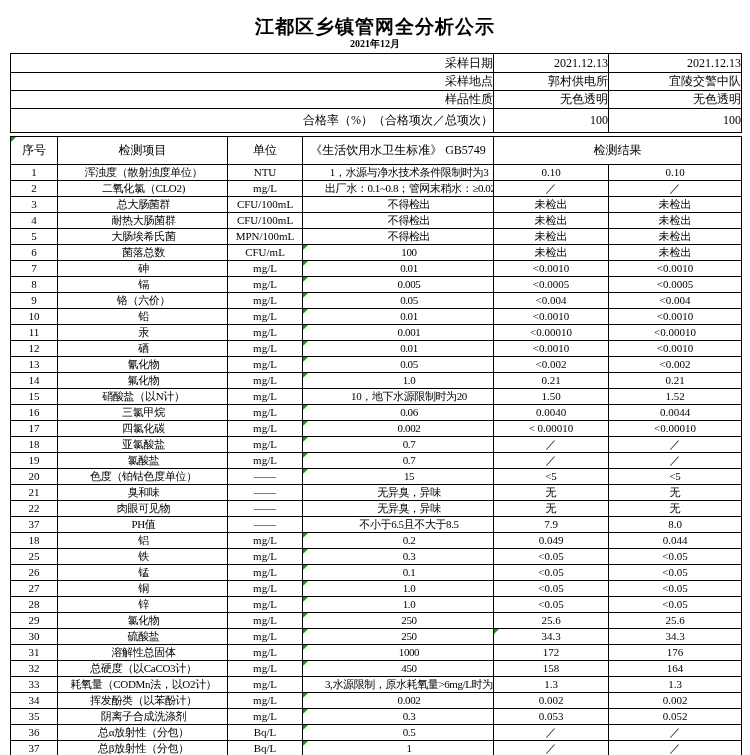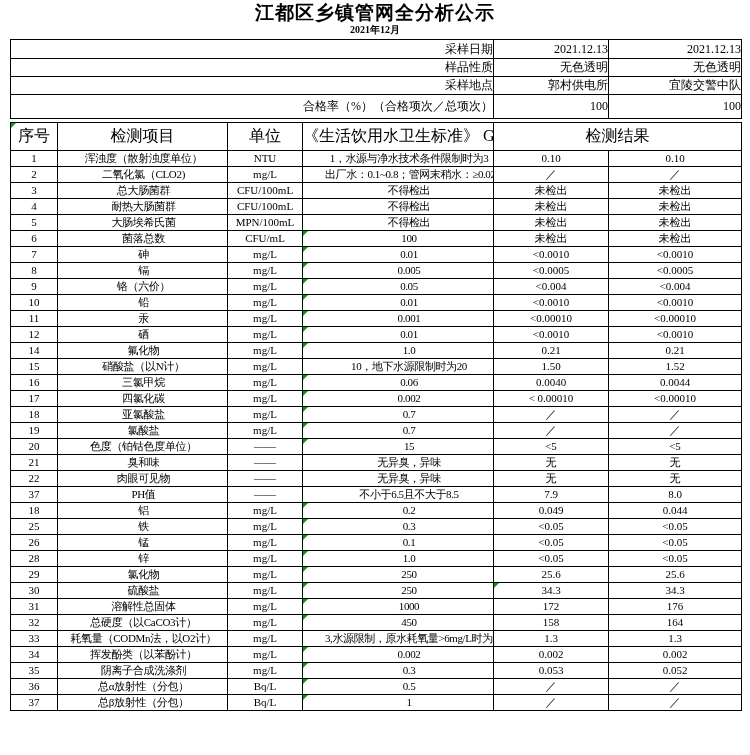--- a/index.html
+++ b/index.html
@@ -2,21 +2,21 @@
 <html style="--marker-green: #12961a;"><head>
 <meta charset="utf-8">
 <style>
   html,body{margin:0;padding:0;}
   body{
     width:750px;height:755px;background:#ffffff;color:#000;
     font-family:"Liberation Serif","DejaVu Serif",serif;
     overflow:hidden;
   }
   .title{
-    margin-top:2px;text-align:center;
+    margin-top:16px;text-align:center;
     font-size:19px;line-height:21px;font-weight:bold;
     font-family:"Liberation Sans","DejaVu Sans",sans-serif;
     letter-spacing:1px;
   }
   .subtitle{
     text-align:center;font-size:10px;font-weight:bold;
     line-height:11px;margin:1px 0 4px;
   }
   table{
     border-collapse:collapse;table-layout:fixed;
@@ -27,21 +27,21 @@
     padding:0;font-weight:normal;
   }
   
   .info-table td{text-align:right;font-size:12px;}
   .info-table tr:nth-child(1) td{height:18px;}
   .info-table tr:nth-child(2) td,
   .info-table tr:nth-child(3) td{height:13px;}
   .info-table tr:nth-child(4) td{height:23px;}
   
   .main-table{margin-top:3px;}
-  .main-table th{font-size:16px;height:27px;}
+  .main-table th{font-size:12px;height:27px;}
   .main-table td{height:15px;line-height:15px;font-size:11px;text-align:center;}
   .c-item{text-align:left;padding-left:2px;font-size:11.5px;letter-spacing:-0.3px;margin-top:36px;}
   .c-std{letter-spacing:-0.4px;padding-left:22px;}
   
   .mark{position:relative;}
   .mark::before{
     content:"";position:absolute;top:0;left:0;width:0;height:0;
     border-top:5px solid var(--marker-green,#12961a);
     border-right:5px solid transparent;
   }
@@ -60,28 +60,28 @@
         <col style="width:115px">
         <col style="width:133px">
     </colgroup>
     <tbody id="info-body">
         <tr>
           <td>采样日期</td>
           <td>2021.12.13</td>
           <td>2021.12.13</td>
         </tr>
         <tr>
+          <td>采样地点</td>
+          <td>郭村供电所</td>
+          <td>宜陵交警中队</td>
+        </tr>
+        <tr>
           <td>样品性质</td>
           <td>无色透明</td>
           <td>无色透明</td>
-        </tr>
-        <tr>
-          <td>采样地点</td>
-          <td>郭村供电所</td>
-          <td>宜陵交警中队</td>
         </tr>
         <tr>
           <td>合格率（%）（合格项次／总项次）</td>
           <td>100</td>
           <td>100</td>
         </tr>
       </tbody>
   </table>
 
   <table class="main-table">
@@ -193,20 +193,28 @@
         </tr>
         <tr>
           <td class="c-no">12</td>
           <td class="c-item">硒</td>
           <td class="c-unit">mg/L</td>
           <td class="c-std mark">0.01</td>
           <td class="c-res">&lt;0.0010</td>
           <td class="c-res">&lt;0.0010</td>
         </tr>
         <tr>
+          <td class="c-no">13</td>
+          <td class="c-item">氰化物</td>
+          <td class="c-unit">mg/L</td>
+          <td class="c-std mark">0.05</td>
+          <td class="c-res">&lt;0.002</td>
+          <td class="c-res">&lt;0.002</td>
+        </tr>
+        <tr>
           <td class="c-no">14</td>
           <td class="c-item">氟化物</td>
           <td class="c-unit">mg/L</td>
           <td class="c-std mark">1.0</td>
           <td class="c-res">0.21</td>
           <td class="c-res">0.21</td>
         </tr>
         <tr>
           <td class="c-no">15</td>
           <td class="c-item">硝酸盐（以N计）</td>
@@ -297,20 +305,28 @@
         </tr>
         <tr>
           <td class="c-no">26</td>
           <td class="c-item">锰</td>
           <td class="c-unit">mg/L</td>
           <td class="c-std mark">0.1</td>
           <td class="c-res">&lt;0.05</td>
           <td class="c-res">&lt;0.05</td>
         </tr>
         <tr>
+          <td class="c-no">27</td>
+          <td class="c-item">铜</td>
+          <td class="c-unit">mg/L</td>
+          <td class="c-std mark">1.0</td>
+          <td class="c-res">&lt;0.05</td>
+          <td class="c-res">&lt;0.05</td>
+        </tr>
+        <tr>
           <td class="c-no">28</td>
           <td class="c-item">锌</td>
           <td class="c-unit">mg/L</td>
           <td class="c-std mark">1.0</td>
           <td class="c-res">&lt;0.05</td>
           <td class="c-res">&lt;0.05</td>
         </tr>
         <tr>
           <td class="c-no">29</td>
           <td class="c-item">氯化物</td>

